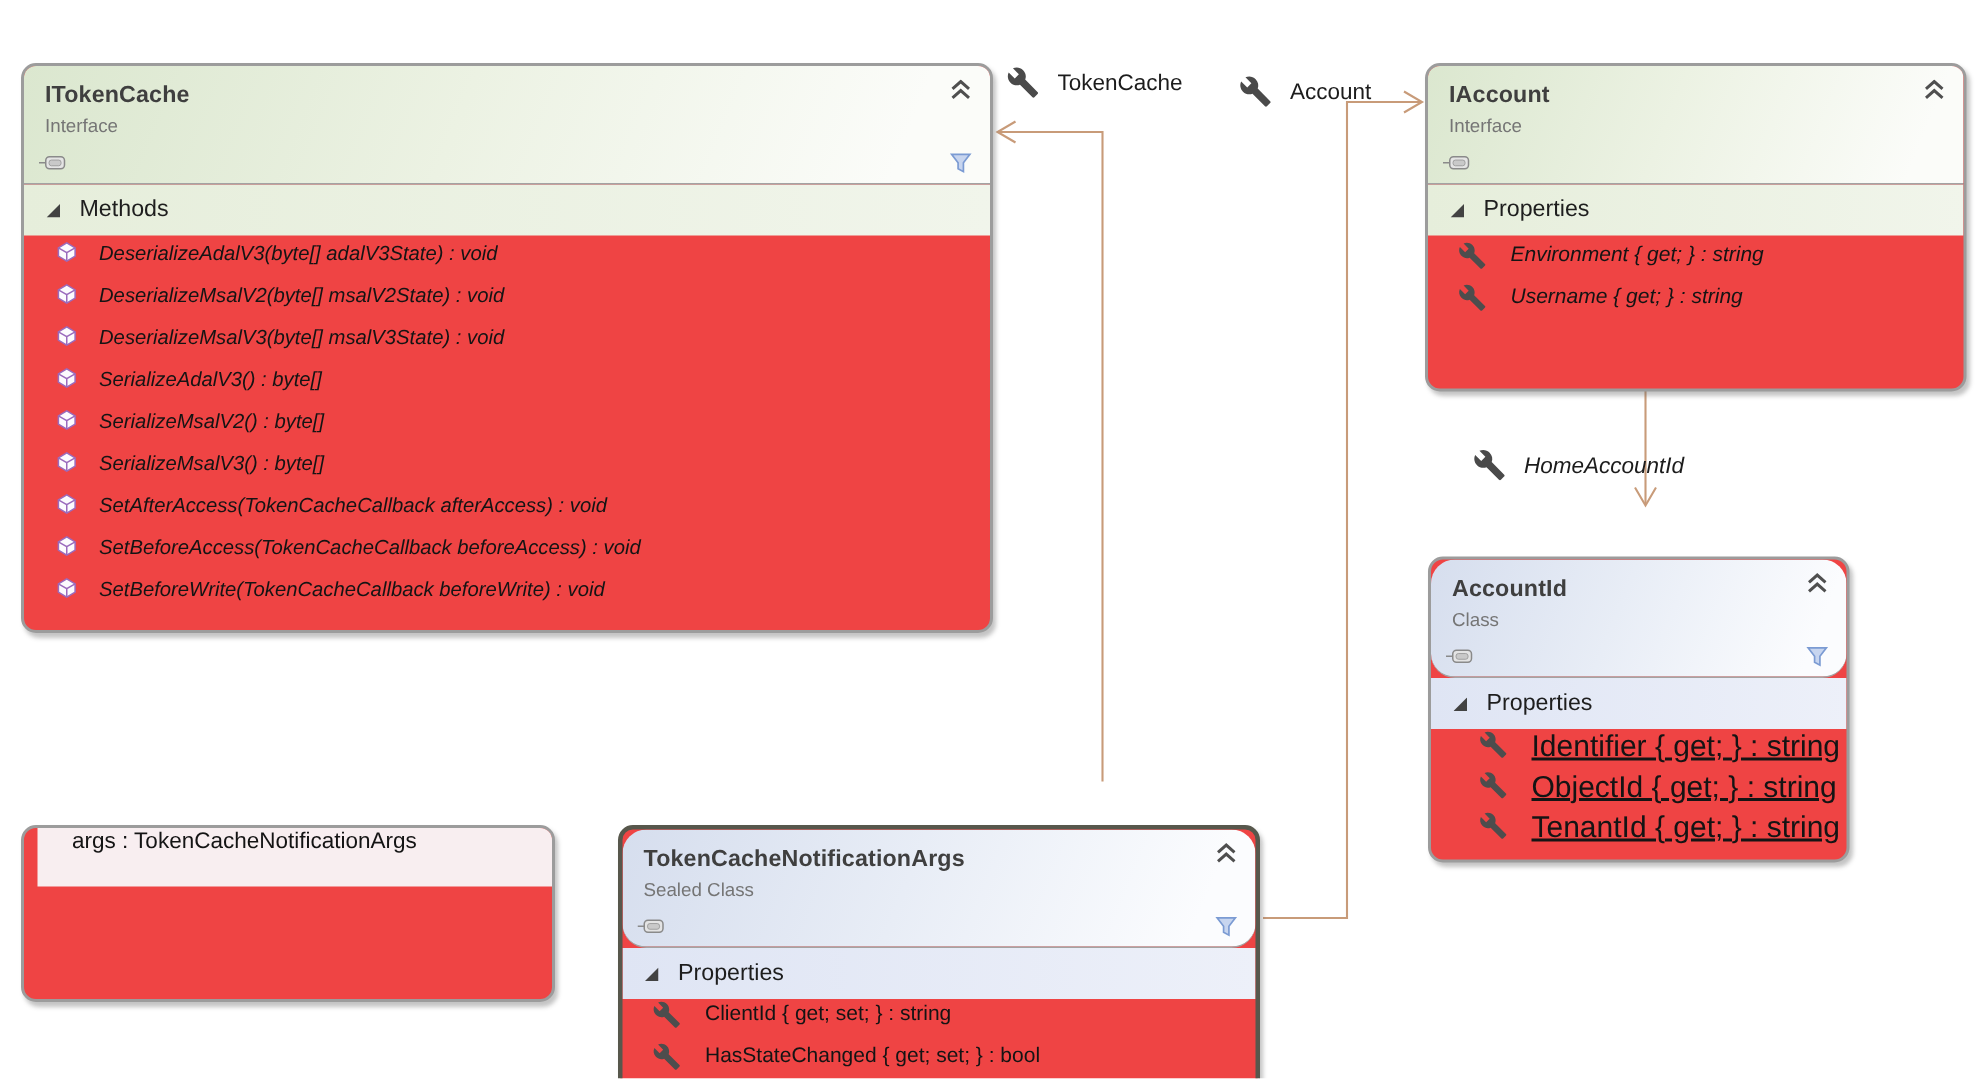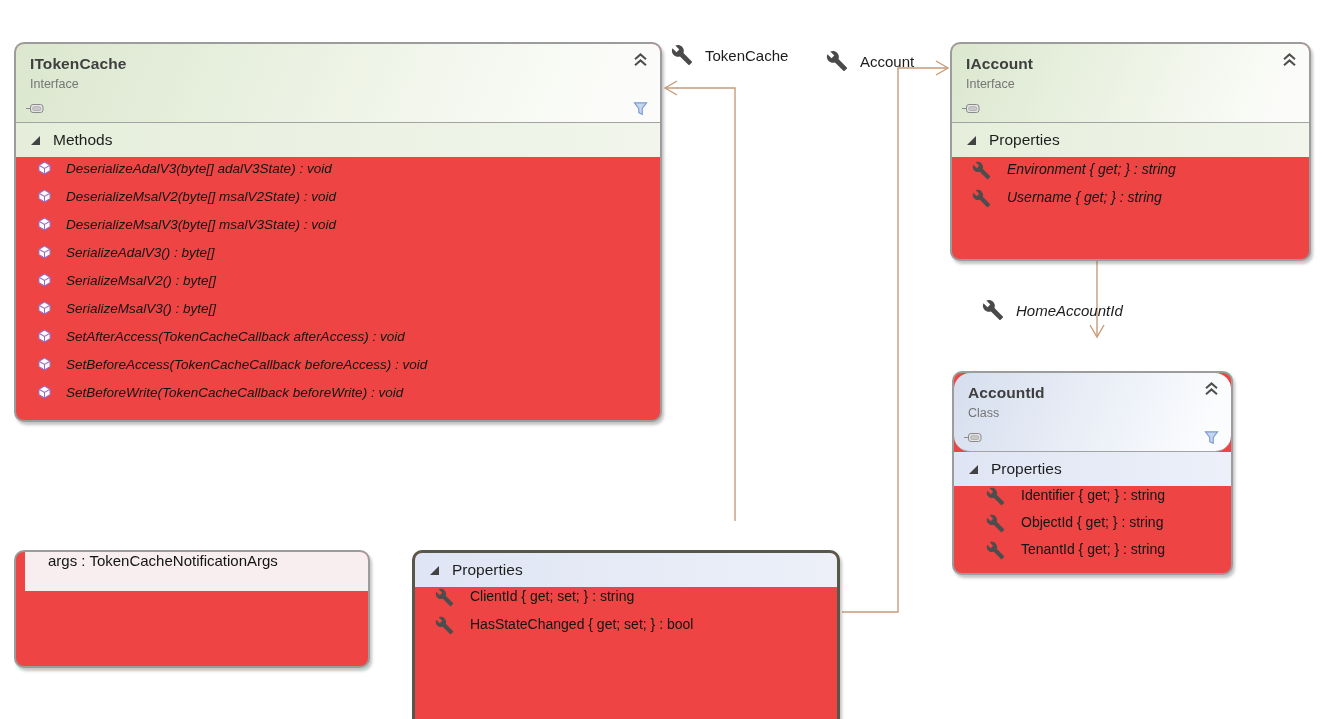--- a/index.html
+++ b/index.html
@@ -28,21 +28,21 @@
           font-size:15.5px; color:#1e1e1e; }
   .sect-green { background:linear-gradient(to right,#e6eedb,#f1f5eb); }
   .sect-blue  { background:linear-gradient(to right,#dfe5f4,#edf0f9); }
   .tri { line-height:0; cursor:pointer; }
 
   .rows { padding-top:4px; }
   .rows-tight { padding-top:1px; }
   .row { display:flex; align-items:flex-start; color:#141414; cursor:default; }
   .row-m { height:28px; padding-left:22px; gap:15px; font-size:13.5px; }
   .row-p { height:28px; padding-left:20px; gap:16px; font-size:14px; }
-  .row-p27 { height:27px; padding-left:32px; gap:16px; font-size:14px; }
+  .row-p27 { height:27px; padding-left:32px; gap:16px; font-size:20px;text-decoration:underline; }
   .it { font-style:italic; }
   .micon { line-height:0; flex:0 0 auto; }
 
   .delegate-row { margin-left:9px; height:39px; background:#f8eef0; display:flex; 
                   padding-left:23px; font-size:15px; color:#141414; }
 
   .conn-label { position:absolute; z-index:3; display:flex; align-items:center; gap:12px;
                 font-size:15px; color:#1c1c1c; }
 </style>
 </head>
@@ -251,20 +251,41 @@
     </div>
   </div>
 
   <div class="node" style="left:14px;top:522px;width:356px;height:118px;">
     <div class="delegate-row">
       <span>args : TokenCacheNotificationArgs</span>
     </div>
   </div>
 
   <div class="node selected" style="left:412px;top:522px;width:428px;height:181px;">
+    <div class="hdr hdr-blue">
+      <div class="title">TokenCacheNotificationArgs</div>
+      <div class="kind">Sealed Class</div>
+      <span class="mini">
+        <svg width="18" height="13" viewBox="0 0 18 13">
+            <rect x="4.5" y="2.5" width="12.5" height="8" rx="2.5" fill="#e4e4e4" stroke="#8a8a8a"></rect>
+            <rect x="6.7" y="4.7" width="8" height="3.8" rx="1.6" fill="#c9c9c9" stroke="#9a9a9a" stroke-width="0.6"></rect>
+            <line x1="0" y1="6.5" x2="4.5" y2="6.5" stroke="#8a8a8a"></line>
+          </svg>
+      </span>
+      <span class="chev">
+        <svg width="17" height="14" viewBox="0 0 17 14">
+            <path d="M3 6.2 8.5 1.4 14 6.2 M3 12.2 8.5 7.4 14 12.2" fill="none" stroke="#4f4f4f" stroke-width="2"></path>
+          </svg>
+      </span>
+      <span class="filterico">
+        <svg width="15" height="16" viewBox="0 0 16 17">
+            <path d="M1.5 2h13L9.9 8v6.3L6.1 12.3V8Z" fill="#c7d5ef" stroke="#7b9bd3" stroke-width="1.2"></path>
+          </svg>
+      </span>
+    </div>
     <div class="sect sect-blue">
       <span class="tri">
         <svg width="9" height="9" viewBox="0 0 9 9">
             <polygon points="9,0 9,9 0,9" fill="#424242"></polygon>
           </svg>
       </span>
       <span>Properties</span>
     </div>
     <div class="rows rows-tight">
       <div class="row row-p">

